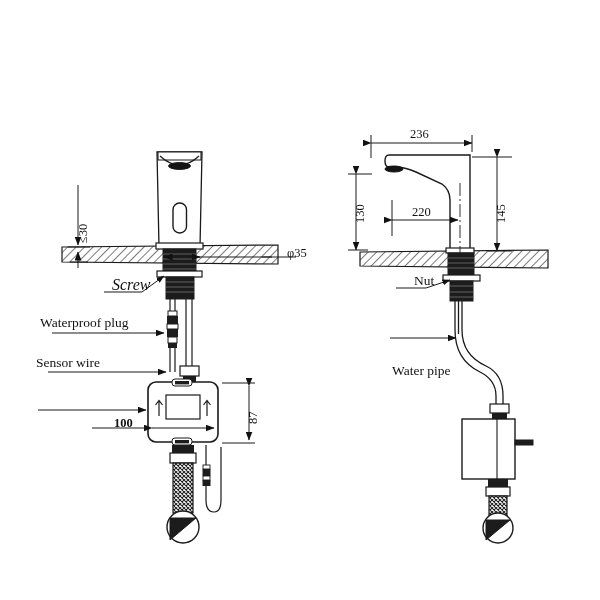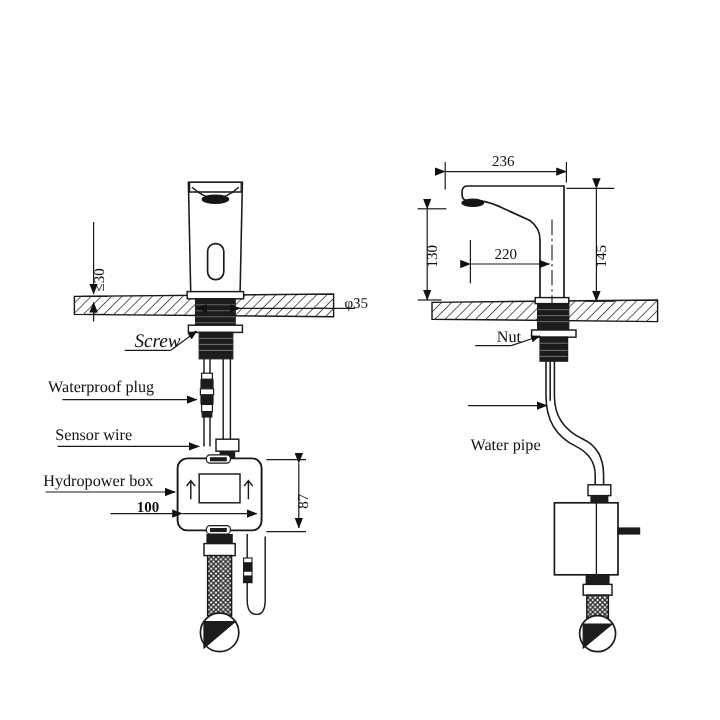--- a/index.html
+++ b/index.html
@@ -280,23 +280,22 @@
 </svg>
 
 <div class="lbl lbl-dim rot" style="left:76px;top:243px;">≤30</div>
 
 <div class="lbl lbl-dim" style="left:272px;top:246px;margin-left:15px;">φ35</div>
 
 <div class="lbl lbl-small" style="left:112px;top:276px;">Screw</div>
 
 <div class="lbl lbl-big" style="left:40px;top:315px;">Waterproof plug</div>
 
-<div class="lbl lbl-big" style="left:46px;top:355px;text-align:center;">Sensor wire</div>
-
-<div class="lbl lbl-big" style="left:36px;top:393px;">Hydropower box</div>
+<div class="lbl lbl-big" style="left:36px;top:355px;text-align:center;">Sensor wire</div>
+
 
 <div class="lbl lbl-dim" style="left:114px;top:416px;font-weight:bold;">100</div>
 
 <div class="lbl lbl-dim rot" style="left:246px;top:424px;">87</div>
 
 <div class="lbl lbl-dim" style="left:410px;top:127px;">236</div>
 
 <div class="lbl lbl-dim rot" style="left:353px;top:223px;">130</div>
 
 <div class="lbl lbl-dim" style="left:412px;top:205px;">220</div>

